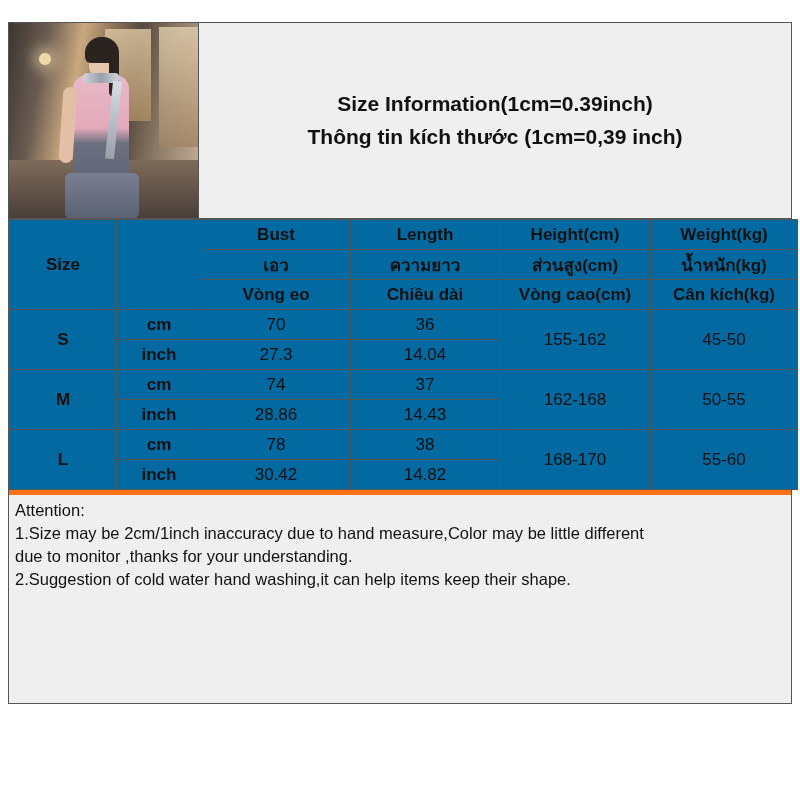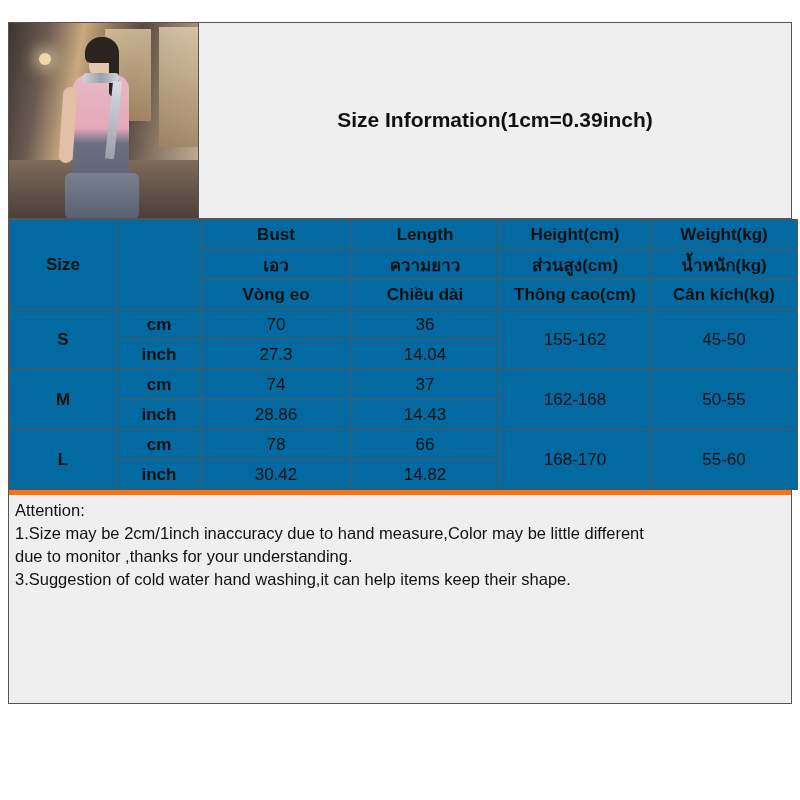--- a/index.html
+++ b/index.html
@@ -217,20 +217,21 @@
         <div class="ph-skirt"></div>
         <div class="ph-arm"></div>
         <div class="ph-head"></div>
         <div class="ph-hair"></div>
         <div class="ph-hair2"></div>
         <div class="ph-collar"></div>
         <div class="ph-strap"></div>
       </div>
       <div class="title-cell">
         <div class="title-line">Size Information(1cm=0.39inch)</div>
+        <div class="title-line">Thông tin kích thước (1cm=0,39 inch)</div>
       </div>
     </div>
 
     <table class="size-table">
       <tbody>
         <tr>
           <td class="col-size big-size" rowspan="3">Size</td>
           <td class="col-unit" rowspan="3"></td>
           <td class="col-bust head">Bust</td>
           <td class="col-len head">Length</td>
@@ -239,21 +240,21 @@
         </tr>
         <tr>
           <td class="head">เอว</td>
           <td class="head">ความยาว</td>
           <td class="head">ส่วนสูง(cm)</td>
           <td class="head">น้ำหนัก(kg)</td>
         </tr>
         <tr>
           <td class="head">Vòng eo</td>
           <td class="head">Chiều dài</td>
-          <td class="head">Thông cao(cm)</td>
+          <td class="head">Vòng cao(cm)</td>
           <td class="head">Cân kích(kg)</td>
         </tr>
 
         <tr class="row-tall">
           <td class="size-label" rowspan="2">S</td>
           <td class="unit-label">cm</td>
           <td>70</td>
           <td>36</td>
           <td rowspan="2">155-162</td>
           <td rowspan="2">45-50</td>
@@ -275,33 +276,33 @@
         <tr class="row-tall">
           <td class="unit-label">inch</td>
           <td>28.86</td>
           <td>14.43</td>
         </tr>
 
         <tr class="row-tall">
           <td class="size-label" rowspan="2">L</td>
           <td class="unit-label">cm</td>
           <td>78</td>
-          <td>66</td>
+          <td>38</td>
           <td rowspan="2">168-170</td>
           <td rowspan="2">55-60</td>
         </tr>
         <tr class="row-tall">
           <td class="unit-label">inch</td>
           <td>30.42</td>
           <td>14.82</td>
         </tr>
       </tbody>
     </table>
 
     <div class="attention">
       <p>Attention:</p>
       <p>1.Size may be 2cm/1inch inaccuracy due to hand measure,Color may be little different</p>
       <p>due to monitor ,thanks for your understanding.</p>
-      <p>3.Suggestion of cold water hand washing,it can help items keep their shape.</p>
+      <p>2.Suggestion of cold water hand washing,it can help items keep their shape.</p>
     </div>
 
   </div>
 </div>
 
 </body></html>

